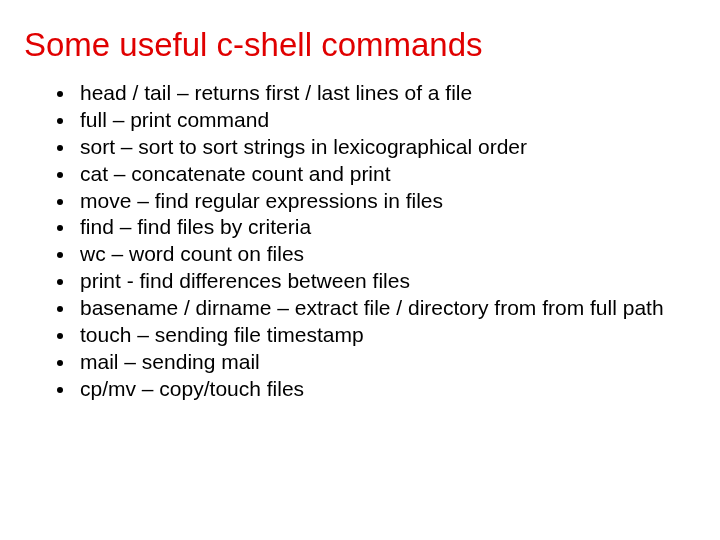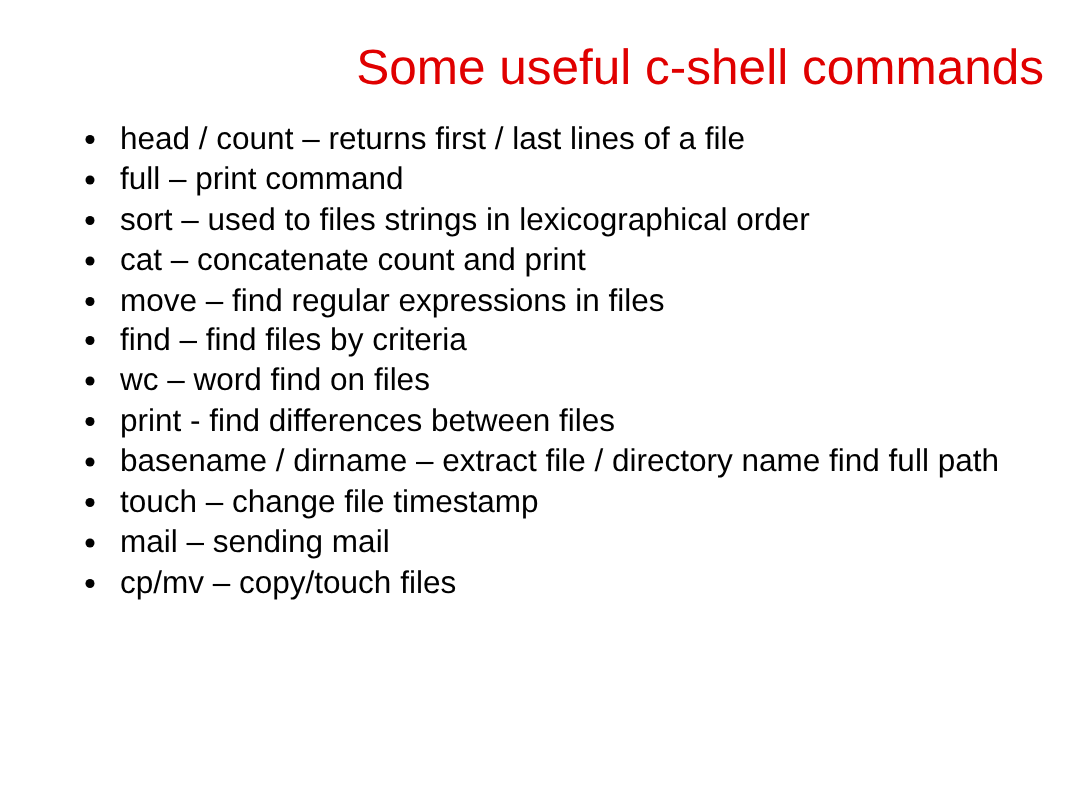--- a/index.html
+++ b/index.html
@@ -13,21 +13,21 @@
   }
   .slide {
     box-sizing: border-box;
     width: 720px;
     height: 540px;
     padding: 18px 24px 24px 24px;
   }
   .title {
     color: #e00000;
     font-size: 33px;
-    text-align: right;
+    text-align: left;
     margin: 8px 0 16px 0;
     font-weight: normal;
   }
   ul.bullets {
     list-style: disc;
     margin: 0;
     padding-left: 52px;
     font-size: 21px;
     line-height: 1.28;
   }
@@ -35,26 +35,26 @@
     padding-left: 4px;
     margin: 0;
   }
 </style>
 </head>
 <body>
 
 <div class="slide">
   <h1 class="title">Some useful c-shell commands</h1>
   <ul class="bullets">
-    <li>head / count – returns first / last lines of a file</li>
+    <li>head / tail – returns first / last lines of a file</li>
     <li>full – print command</li>
-    <li>sort – used to files strings in lexicographical order</li>
+    <li>sort – sort to sort strings in lexicographical order</li>
     <li>cat – concatenate count and print</li>
     <li>move – find regular expressions in files</li>
     <li>find – find files by criteria</li>
-    <li>wc – word find on files</li>
+    <li>wc – word count on files</li>
     <li>print -  find differences between files</li>
-    <li>basename / dirname – extract file / directory name find full path</li>
-    <li>touch – change file timestamp</li>
+    <li>basename / dirname – extract file / directory from from full path</li>
+    <li>touch – sending file timestamp</li>
     <li>mail – sending mail</li>
     <li>cp/mv – copy/touch files</li>
   </ul>
 </div>
 
 </body></html>

